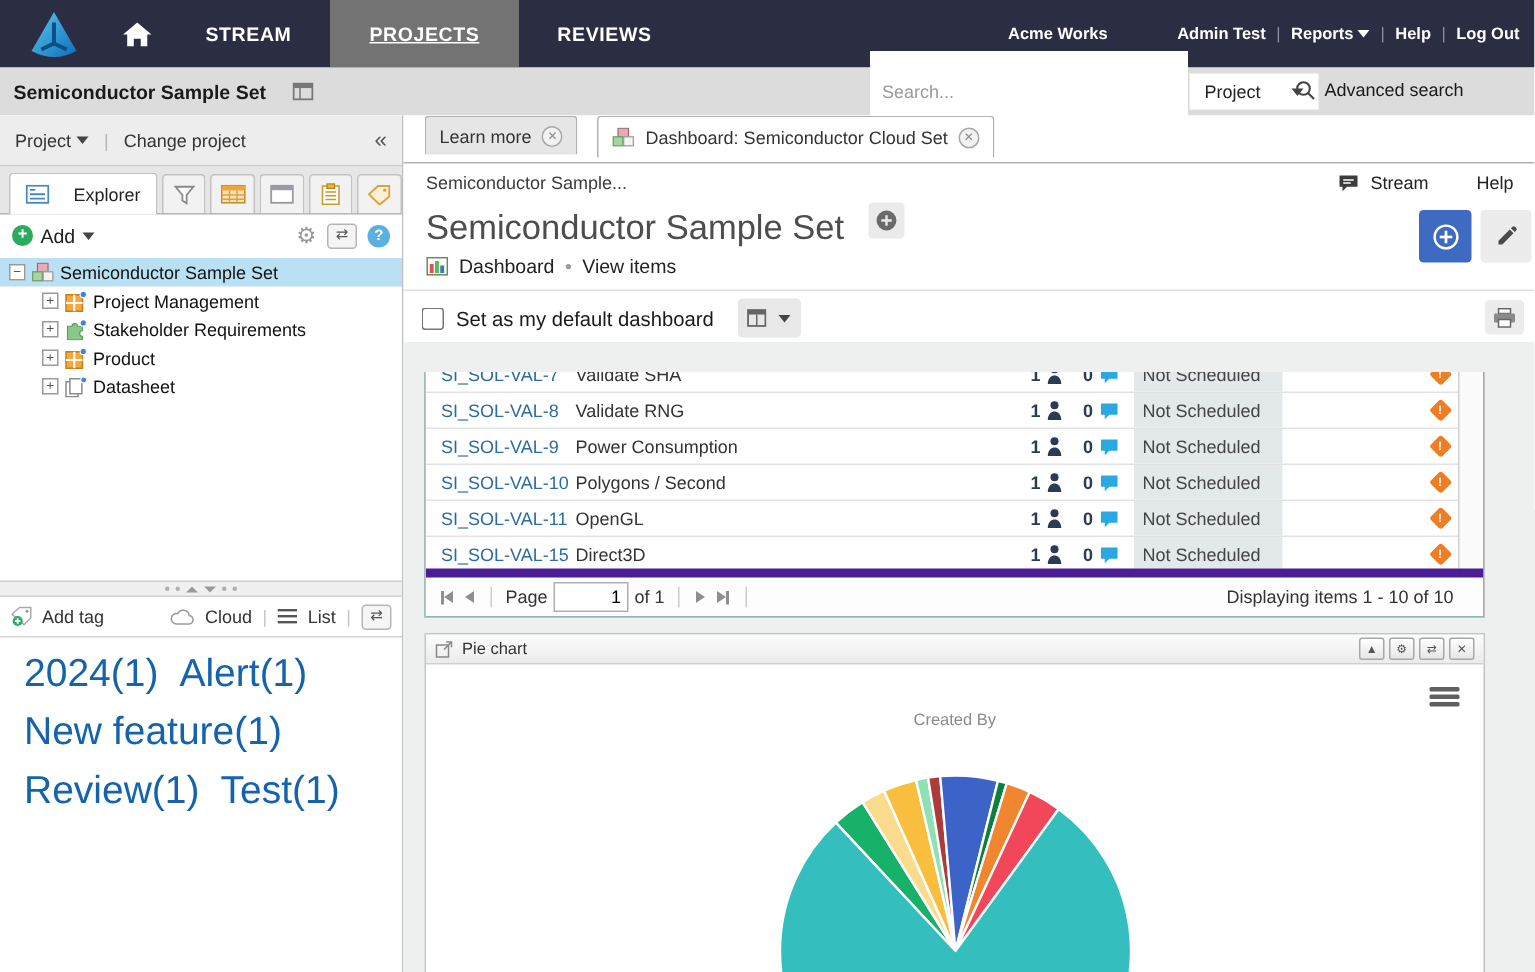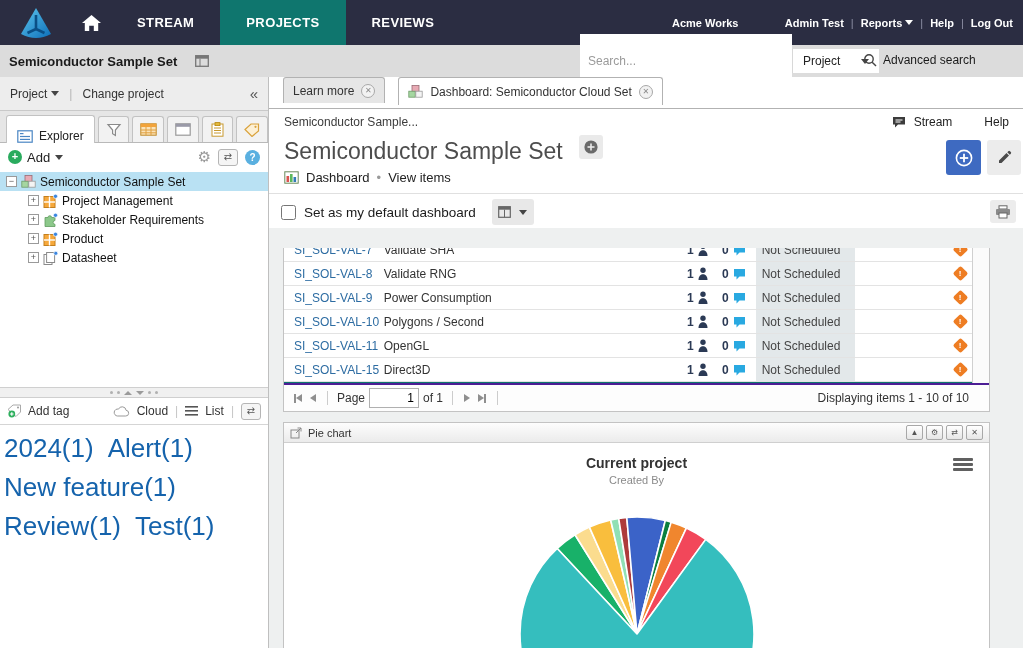--- a/index.html
+++ b/index.html
@@ -5,21 +5,21 @@
   html,body{margin:0;padding:0;}
   body{width:1023px;height:648px;position:relative;overflow:hidden;background:#fff;
        font-family:"Liberation Sans",sans-serif;-webkit-font-smoothing:antialiased;}
   .flex{display:flex;align-items:center;}
 
   
   .topnav{position:absolute;left:0;top:0;right:0;height:45px;background:#2b2d42;display:flex;align-items:center;}
   .logo{margin-left:16px;width:40px;display:flex;justify-content:center;}
   .home{margin-left:26px;margin-right:10px;display:flex;}
   .navitem{height:45px;line-height:45px;padding:0 26px;color:#fff;font-size:13px;font-weight:bold;letter-spacing:.4px;cursor:pointer;}
-  .navitem.active{background:#0f766e;}
+  .navitem.active{background:#737373;text-decoration:underline;}
   .brand{position:absolute;left:672px;color:#fff;font-size:11px;font-weight:bold;}
   .usermenu{position:absolute;right:10px;color:#fff;font-size:11px;font-weight:bold;display:flex;align-items:center;gap:7px;}
   .usermenu .sep{color:#8d90a5;font-weight:normal;}
   .caret{display:inline-block;width:0;height:0;border-left:4px solid transparent;border-right:4px solid transparent;border-top:5px solid #fff;margin-left:3px;}
   .caret.dark{border-top-color:#444;}
 
   
   .graybar{position:absolute;left:0;top:45px;right:0;height:32px;background:#dcdcdc;display:flex;align-items:center;}
   .gb-title{margin-left:9px;font-size:13px;font-weight:bold;color:#1a1a1a;}
   .gb-winicon{margin-left:18px;display:flex;}
@@ -29,42 +29,42 @@
   .scope{display:flex;align-items:center;gap:18px;padding:0 10px;border-left:1px solid #d8d8d8;height:24px;font-size:12px;color:#222;cursor:pointer;}
   .advsearch{position:absolute;left:863px;top:8px;display:flex;align-items:center;gap:6px;font-size:12px;color:#1a1a1a;cursor:pointer;}
 
   
   .sidebar{position:absolute;left:0;top:77px;width:268px;bottom:0;background:#fff;border-right:1px solid #bfbfbf;display:flex;flex-direction:column;}
   .s-header{height:33px;background:#ededed;border-bottom:1px solid #c9c9c9;display:flex;align-items:center;font-size:12px;color:#333;padding:0 10px;gap:10px;flex:none;}
   .s-header .sep{color:#b5b5b5;}
   .s-collapse{margin-left:auto;font-size:15px;color:#555;cursor:pointer;}
   .s-tabs{height:31px;background:#e6e6e6;border-bottom:1px solid #b9b9b9;display:flex;align-items:flex-end;padding-left:6px;gap:3px;flex:none;}
   .s-tab{height:25px;border:1px solid #c2c2c2;border-bottom:none;border-radius:3px 3px 0 0;background:#f2f2f2;display:flex;align-items:center;justify-content:center;width:38px;cursor:pointer;}
-  .s-tab.active{background:#fff;width:auto;padding:0 10px;gap:6px;font-size:12px;color:#222;margin-bottom:-1px;height:27px;align-items:flex-end;}
+  .s-tab.active{background:#fff;width:auto;padding:0 10px;gap:16px;font-size:12px;color:#222;margin-bottom:-1px;height:27px;}
   .s-toolbar{height:24px;display:flex;align-items:center;padding:2px 8px 0 8px;gap:5px;flex:none;}
   .addcircle{width:14px;height:14px;border-radius:50%;background:#2aab5e;color:#fff;font-size:11px;line-height:13px;text-align:center;font-weight:bold;}
   .s-toolbar .addlabel{font-size:13px;color:#222;}
   .s-tool-right{margin-left:auto;display:flex;align-items:center;gap:7px;}
   .gear{font-size:15px;color:#9a9a9a;cursor:pointer;}
   .refreshbox{width:18px;height:15px;border:1px solid #b5b5b5;border-radius:3px;background:#f5f5f5;font-size:10px;color:#555;text-align:center;line-height:14px;cursor:pointer;}
   .helpcircle{width:15px;height:15px;border-radius:50%;background:#5ab0e0;color:#fff;font-size:10px;font-weight:bold;text-align:center;line-height:15px;cursor:pointer;}
   .s-tree{flex:1;overflow:hidden;padding-top:3px;font-size:12px;color:#111;}
   .tree-row{height:19px;display:flex;align-items:center;padding-left:6px;gap:4px;cursor:pointer;}
   .tree-row.selected{background:#b9e1f3;}
   .tree-row.child{padding-left:28px;}
   .expando{width:11px;height:11px;border:1px solid #9a9a9a;background:#fff;font-size:9px;line-height:9px;text-align:center;color:#555;flex:none;box-sizing:border-box;}
   .ticon{display:flex;flex:none;}
   .splitter{height:9px;background:#f0f0f0;border-top:1px solid #cfcfcf;border-bottom:1px solid #cfcfcf;flex:none;display:flex;align-items:center;justify-content:center;gap:4px;cursor:row-resize;}
   .grip-dot{width:3px;height:3px;background:#b0b0b0;border-radius:50%;}
   .tri-up-s{width:0;height:0;border-left:4px solid transparent;border-right:4px solid transparent;border-bottom:4px solid #9a9a9a;}
   .tri-dn-s{width:0;height:0;border-left:4px solid transparent;border-right:4px solid transparent;border-top:4px solid #9a9a9a;}
   .tagshead{height:26px;border-bottom:1px solid #d5d5d5;display:flex;align-items:center;padding:0 7px;gap:5px;font-size:12px;color:#333;flex:none;}
   .tagshead .right{margin-left:auto;display:flex;align-items:center;gap:7px;}
   .tagshead .sep{color:#c5c5c5;}
-  .tagcloud{flex:1;padding:8px 4px 0 4px;overflow:hidden;}
+  .tagcloud{flex:1;padding:8px 4px 0 16px;overflow:hidden;}
   .tagcloud a{font-size:26px;color:#1563ac;text-decoration:none;margin:0 14px 9px 0;display:inline-block;line-height:30px;cursor:pointer;}
 
   
   .main{position:absolute;left:269px;top:77px;right:0;bottom:0;background:#fff;}
   .tabstrip{height:31px;display:flex;align-items:flex-start;padding-left:14px;border-bottom:1px solid #b2b2b2;gap:13px;}
   .mtab{height:25px;border:1px solid #b2b2b2;border-bottom:none;border-radius:3px 3px 0 0;background:#e6e6e6;display:flex;align-items:center;gap:7px;padding:0 9px;font-size:12px;color:#333;cursor:pointer;}
   .mtab.active{background:#fff;height:27px;margin-bottom:-1px;}
   .closex{width:12px;height:12px;border:1px solid #a8a8a8;border-radius:50%;background:#f2f2f2;color:#8a8a8a;font-size:8px;line-height:11px;text-align:center;cursor:pointer;}
   .crumbrow{height:26px;display:flex;align-items:center;padding:0 14px 0 15px;font-size:12px;color:#3c3c3c;}
   .crumb-right{margin-left:auto;display:flex;align-items:center;gap:8px;}
@@ -93,21 +93,21 @@
   .c-id{width:100px;padding-left:10px;box-sizing:border-box;color:#2d6ca2;cursor:pointer;}
   .c-name{width:285px;color:#333;}
   .c-asg{width:40px;gap:2px;justify-content:flex-end;color:#2b3a55;font-weight:bold;}
   .c-com{width:38px;gap:2px;justify-content:flex-end;color:#2b3a55;font-weight:bold;}
   .c-status{width:100px;background:#e3e8ea;margin-left:10px;padding-left:6px;box-sizing:border-box;color:#444;}
   .c-empty{width:92px;}
   .c-flag{width:26px;justify-content:center;}
   .diamond{width:11px;height:11px;background:#ee7d23;transform:rotate(45deg);border-radius:2px;display:flex;align-items:center;justify-content:center;}
   .diamond i{transform:rotate(-45deg);color:#fff;font-size:8px;font-weight:bold;font-style:normal;line-height:1;}
   .gscroll{position:absolute;right:0;top:0;bottom:26px;width:16px;border-left:1px solid #d0d0d0;background:#fbfbfb;}
-  .pagebar{position:absolute;left:0;right:0;bottom:0;height:26px;border-top:2px solid #4c1d95;background:#fdfdfd;display:flex;align-items:center;padding:0 8px;font-size:12px;color:#333;gap:4px;justify-content:flex-end;}
+  .pagebar{position:absolute;left:0;right:0;bottom:0;height:26px;border-top:6px solid #4c1d95;background:#fdfdfd;display:flex;align-items:center;padding:0 8px;font-size:12px;color:#333;gap:4px;justify-content:flex-end;}
   .vsep{width:1px;height:14px;background:#ccc;margin:0 5px;}
   .pgbtn{display:flex;align-items:center;cursor:pointer;padding:2px;}
   .tl{width:0;height:0;border-top:4px solid transparent;border-bottom:4px solid transparent;border-right:6px solid #8f8f8f;}
   .tr{width:0;height:0;border-top:4px solid transparent;border-bottom:4px solid transparent;border-left:6px solid #8f8f8f;}
   .bar{width:2px;height:9px;background:#8f8f8f;}
   .pageinput{width:42px;height:16px;border:1px solid #b0b0b0;font-size:12px;text-align:right;padding-right:4px;font-family:"Liberation Sans",sans-serif;}
   .pagesummary{margin-left:auto;padding-right:12px;}
 
   
   .piewidget{width:707px;height:241px;margin-top:10px;background:#fff;border:1px solid #c3c3c3;box-sizing:border-box;position:relative;overflow:hidden;}
@@ -577,21 +577,20 @@
           </svg>
         <span>Pie chart</span>
         <span class="btns">
           <span class="wbtn">▲</span>
           <span class="wbtn">⚙</span>
           <span class="wbtn">⇄</span>
           <span class="wbtn">✕</span>
         </span>
       </div>
       <div class="piebody">
-        <div class="charttitle">Current project</div>
         <div class="chartsub">Created By</div>
         <div class="burger">
             <div></div>
             <div></div>
             <div></div>
           </div>
         <svg width="705" height="220" style="position:absolute;left:0;top:0;">
             <path d="M 353 191 L 273.21 105.43 A 117 117 0 0 1 291.00 91.78 Z" fill="#18b169" stroke="#fff" stroke-width="1.6" stroke-linejoin="round"></path>
             <path d="M 353 191 L 291.00 91.78 A 117 117 0 0 1 305.41 84.12 Z" fill="#fbdc8e" stroke="#fff" stroke-width="1.6" stroke-linejoin="round"></path>
             <path d="M 353 191 L 305.41 84.12 A 117 117 0 0 1 326.68 77.00 Z" fill="#f9be3d" stroke="#fff" stroke-width="1.6" stroke-linejoin="round"></path>

